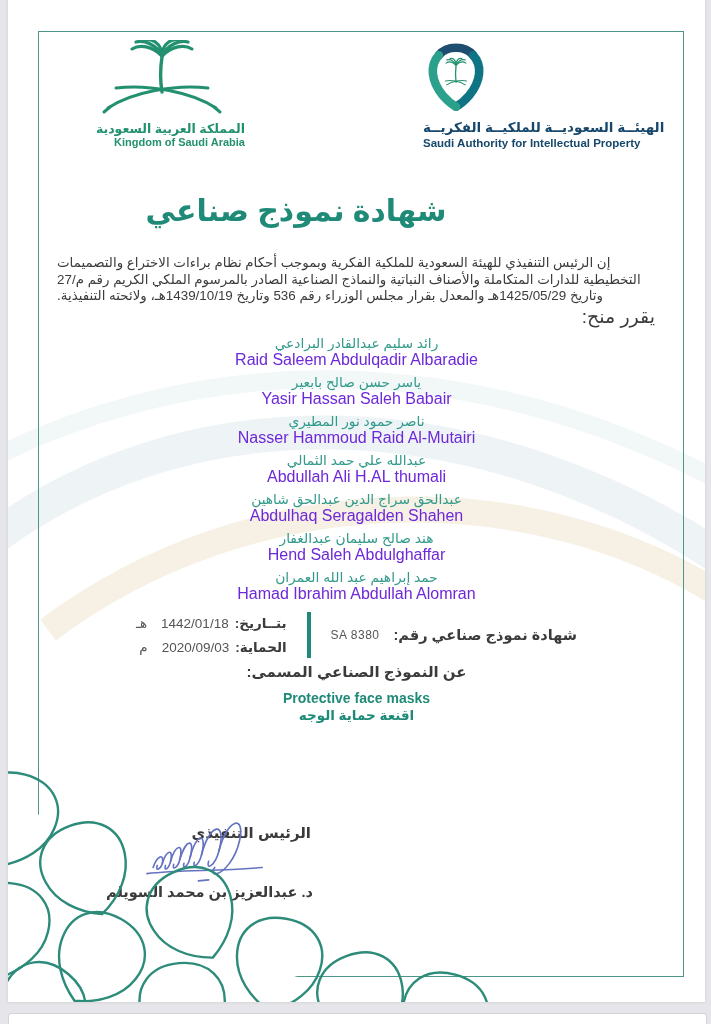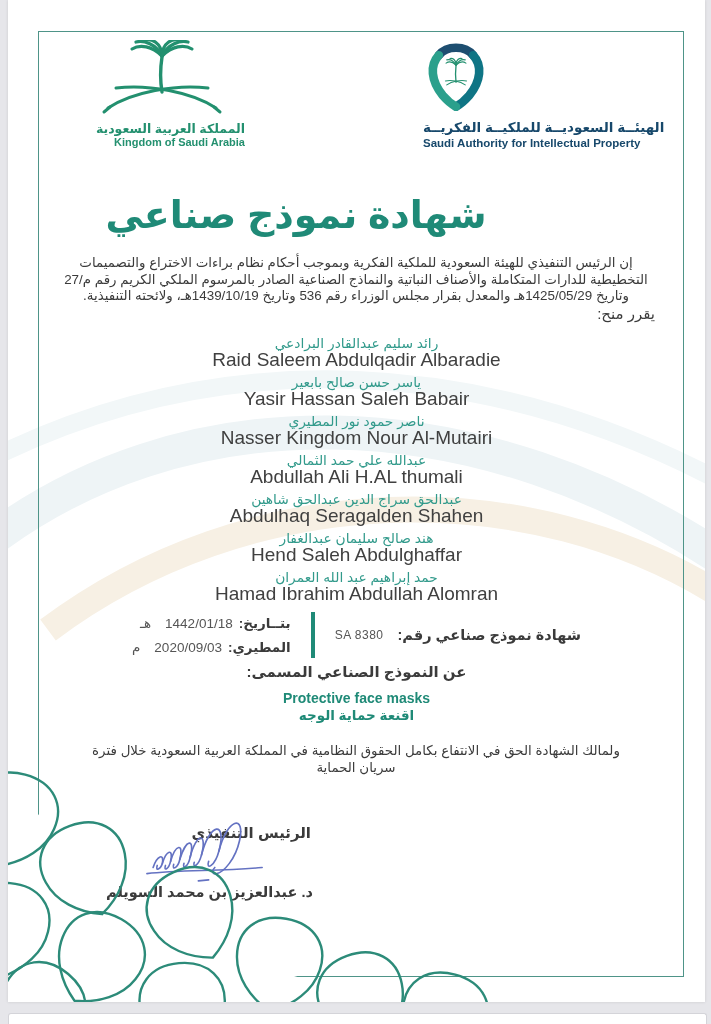--- a/index.html
+++ b/index.html
@@ -12,31 +12,31 @@
 
   .hdr-kingdom{position:absolute;left:72px;top:40px;width:165px;text-align:right;}
   .hdr-kingdom .ar{color:#23906f;font-weight:bold;font-size:12.5px;line-height:14px;direction:rtl;}
   .hdr-kingdom .en{color:#23906f;font-weight:bold;font-size:11px;line-height:13px;}
 
   .hdr-saip{position:absolute;left:415px;top:40px;width:268px;text-align:left;}
   .hdr-saip .ar{color:#17486b;font-weight:bold;font-size:13.5px;line-height:16px;direction:rtl;letter-spacing:.5px;}
   .hdr-saip .en{color:#17486b;font-weight:bold;font-size:11.5px;line-height:14px;}
 
   .cert-title{position:absolute;left:0;top:193px;width:576px;text-align:center;direction:rtl;
-              color:#1f8a77;font-size:38px;font-weight:bold;}
-
-  .intro{position:absolute;left:49px;top:255px;width:598px;direction:rtl;text-align:center;
+              color:#1f8a77;font-size:30px;font-weight:bold;}
+
+  .intro{position:absolute;left:49px;top:255px;width:598px;direction:rtl;text-align:left;
          color:#3b3b3b;font-size:13.4px;line-height:16.6px;}
   .grant{position:absolute;left:49px;top:305px;width:598px;direction:rtl;text-align:right;
-         color:#3b3b3b;font-size:15px;}
+         color:#3b3b3b;font-size:19px;}
 
   .names{position:absolute;left:0;top:336px;width:697px;text-align:center;}
   .name-entry{margin-bottom:7px;}
   .name-entry .ar{direction:rtl;color:#319a8b;font-size:13.8px;line-height:16px;text-align:center;}
-  .name-entry .en{color:#404040;font-size:19px;line-height:16px;}
+  .name-entry .en{color:#6d28d9;font-size:16px;line-height:16px;}
 
   .cert-row{position:absolute;left:0;top:612px;width:697px;display:flex;direction:rtl;
             justify-content:center;align-items:center;gap:20px;}
   .num-group{display:flex;direction:rtl;align-items:center;gap:14px;}
   .num-label{color:#3b3b3b;font-weight:bold;font-size:14.5px;}
   .num-value{color:#555;font-size:12px;letter-spacing:.5px;}
   .vbar{width:4px;height:46px;background:#1f8a77;}
   .dates{display:flex;flex-direction:column;gap:8px;}
   .date-line{display:flex;direction:rtl;align-items:baseline;gap:6px;font-size:13.5px;}
   .date-line .lbl{color:#3b3b3b;font-weight:bold;}
@@ -130,21 +130,21 @@
       <div class="name-entry">
         <div class="ar">رائد سليم عبدالقادر البرادعي</div>
         <div class="en">Raid  Saleem Abdulqadir Albaradie</div>
       </div>
       <div class="name-entry">
         <div class="ar">ياسر حسن صالح بابعير</div>
         <div class="en">Yasir Hassan Saleh Babair</div>
       </div>
       <div class="name-entry">
         <div class="ar">ناصر حمود نور المطيري</div>
-        <div class="en">Nasser Kingdom Nour Al-Mutairi</div>
+        <div class="en">Nasser Hammoud Raid Al-Mutairi</div>
       </div>
       <div class="name-entry">
         <div class="ar">عبدالله علي حمد الثمالي</div>
         <div class="en">Abdullah Ali H.AL thumali</div>
       </div>
       <div class="name-entry">
         <div class="ar">عبدالحق سراج الدين عبدالحق شاهين</div>
         <div class="en">Abdulhaq Seragalden Shahen</div>
       </div>
       <div class="name-entry">
@@ -163,32 +163,31 @@
         <span class="num-value">SA 8380</span>
       </div>
       <div class="vbar"></div>
       <div class="dates">
         <div class="date-line">
           <span class="lbl">بتــاريخ:</span>
           <span class="val">1442/01/18</span>
           <span class="sfx">هـ</span>
         </div>
         <div class="date-line">
-          <span class="lbl">المطيري:</span>
+          <span class="lbl">الحماية:</span>
           <span class="val">2020/09/03</span>
           <span class="sfx">م</span>
         </div>
       </div>
     </div>
 
     <div class="subject-label">عن النموذج الصناعي المسمى:</div>
     <div class="subject-en">Protective face masks</div>
     <div class="subject-ar">اقنعة حماية الوجه</div>
 
-    <div class="rights">ولمالك الشهادة الحق في الانتفاع بكامل الحقوق النظامية في المملكة العربية السعودية خلال فترة سريان الحماية</div>
 
     <div class="exec-title">الرئيس التنفيذي</div>
     <svg class="signature" width="170" height="72" viewBox="0 0 160 70">
       <g fill="none" stroke="#6472c2" stroke-width="1.6" stroke-linecap="round">
         <path d="M14 52 C18 40 25 38 23 48 C21 54 16 56 18 50"></path>
         <path d="M23 48 C27 35 34 33 31 46 C29 54 24 56 26 50"></path>
         <path d="M31 46 C36 29 44 28 40 44 C38 53 32 55 34 49"></path>
         <path d="M40 44 C46 24 55 23 50 42 C48 52 42 54 44 48"></path>
         <path d="M50 42 C56 18 67 17 61 40 C58 51 52 53 54 47"></path>
         <path d="M61 40 C69 8 86 6 78 36 C74 51 65 55 68 46"></path>

